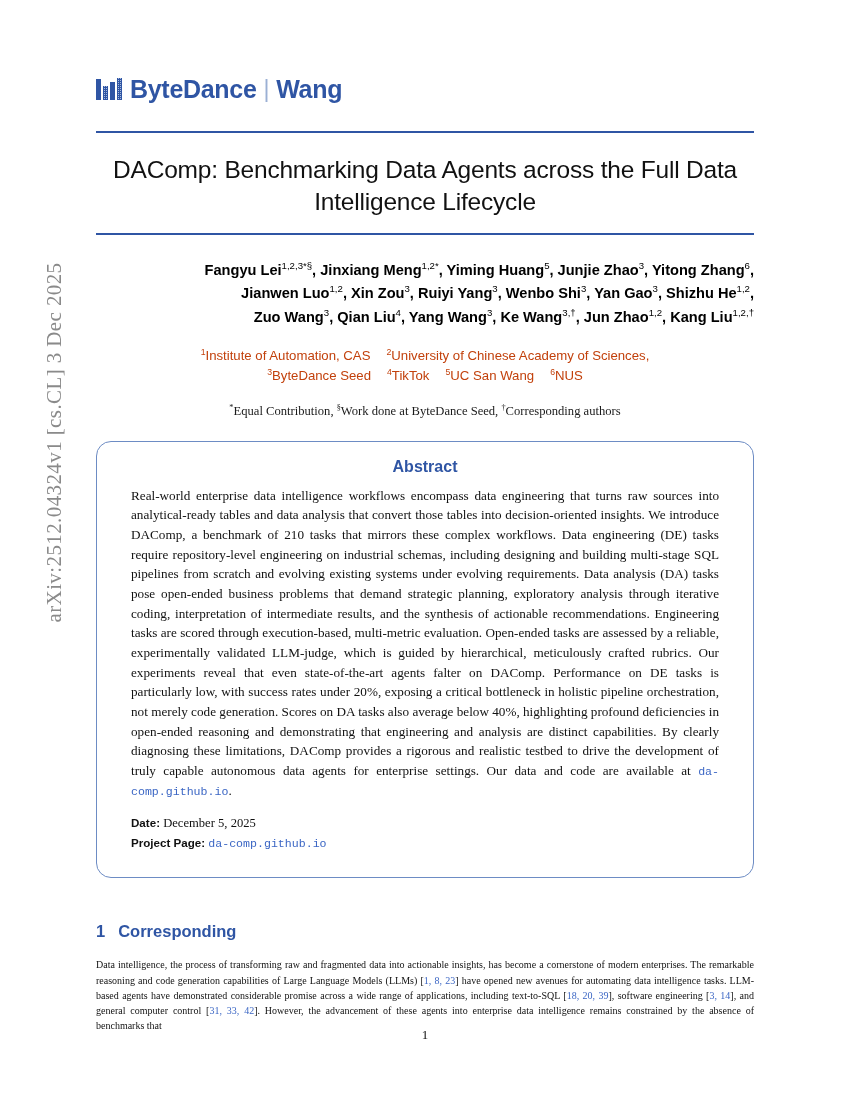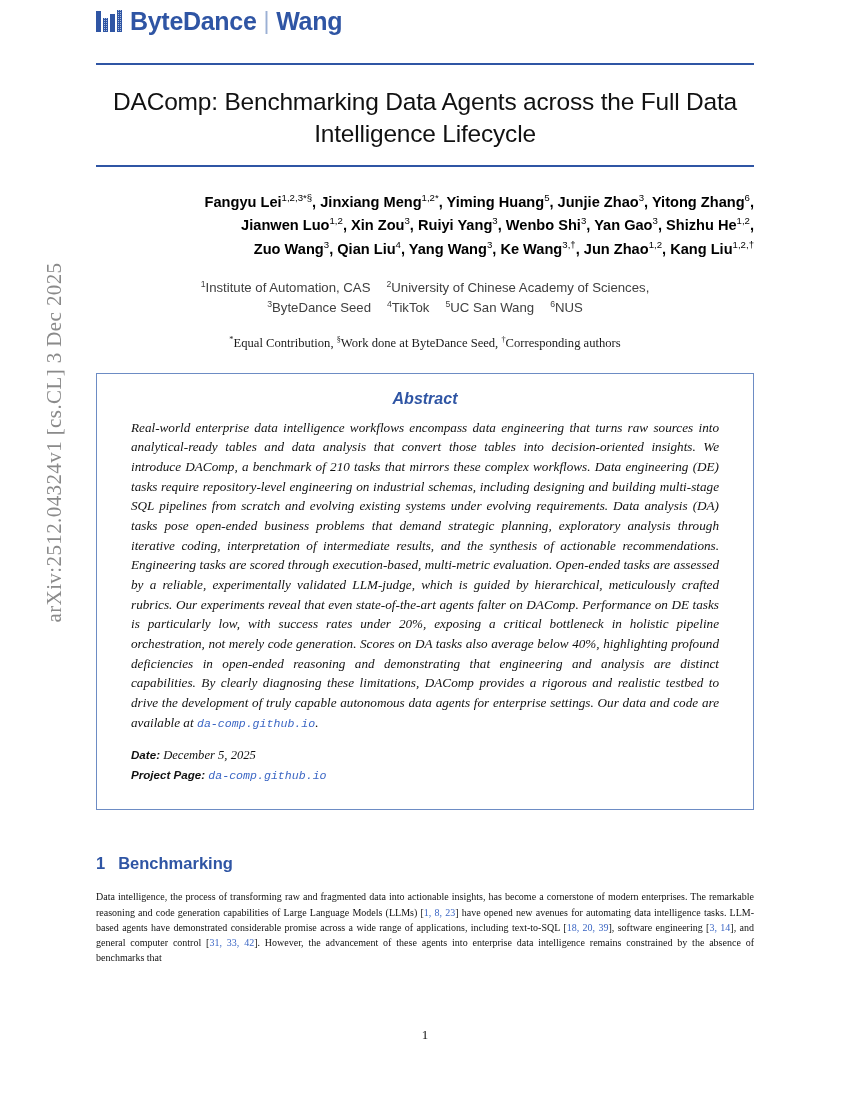--- a/index.html
+++ b/index.html
@@ -38,20 +38,21 @@
     left: 96px;
     top: 0;
     width: 658px;
     height: 1100px;
   }
 
   
   .logo-row {
     display: flex;
     align-items: center;
+    padding-top: 68px;
     height: 42px;
   }
   .logo-mark {
     display: inline-flex;
     align-items: flex-end;
     height: 22px;
     margin-right: 8px;
   }
   .logo-bar {
     display: inline-block;
@@ -127,40 +128,39 @@
     vertical-align: super;
     font-weight: 400;
     line-height: 0;
   }
 
   .affils {
     font-family: "Liberation Sans", "DejaVu Sans", sans-serif;
     font-size: 13.2px;
     line-height: 1.55;
     text-align: center;
-    color: #404040;
+    color: #c2410c;
     margin-top: 16px;
   }
   .affils .gap { display: inline-block; width: 16px; }
 
   .notes {
     font-family: "Liberation Serif", "DejaVu Serif", serif;
     font-size: 12.6px;
     text-align: center;
     color: #1a1a1a;
     margin-top: 17px;
   }
 
   
   .abstract-box {
     margin-top: 22px;
     border: 1.3px solid #6d8cc4;
-    border-radius: 0;
+    border-radius: 15px;
     padding: 16px 34px 24px 34px;
-    font-style: italic;
   }
   .abstract-title {
     font-family: "Liberation Sans", "DejaVu Sans", sans-serif;
     font-weight: 700;
     font-size: 16px;
     color: #2f55a4;
     text-align: center;
     margin-bottom: 10px;
   }
   .abstract-body {
@@ -282,20 +282,20 @@
         <span>December 5, 2025</span>
       </div>
       <div>
         <span class="lbl">Project Page:</span>
         <a class="mono-link">da-comp.github.io</a>
       </div>
     </div>
   </div>
 
   <div class="section-head">
-    <span class="num">1</span><span>Benchmarking</span>
+    <span class="num">1</span><span>Corresponding</span>
   </div>
 
   <div class="body-par"><span>Data intelligence, the process of transforming raw and fragmented data into actionable insights, has become a cornerstone of modern enterprises. The remarkable reasoning and code generation capabilities of Large Language Models (LLMs) [</span><span class="cite">1, 8, 23</span><span>] have opened new avenues for automating data intelligence tasks. LLM-based agents have demonstrated considerable promise across a wide range of applications, including text-to-SQL [</span><span class="cite">18, 20, 39</span><span>], software engineering [</span><span class="cite">3, 14</span><span>], and general computer control [</span><span class="cite">31, 33, 42</span><span>]. However, the advancement of these agents into enterprise data intelligence remains constrained by the absence of benchmarks that</span></div>
 
 </div>
 
 <div class="page-number">1</div>
 
 </body></html>

